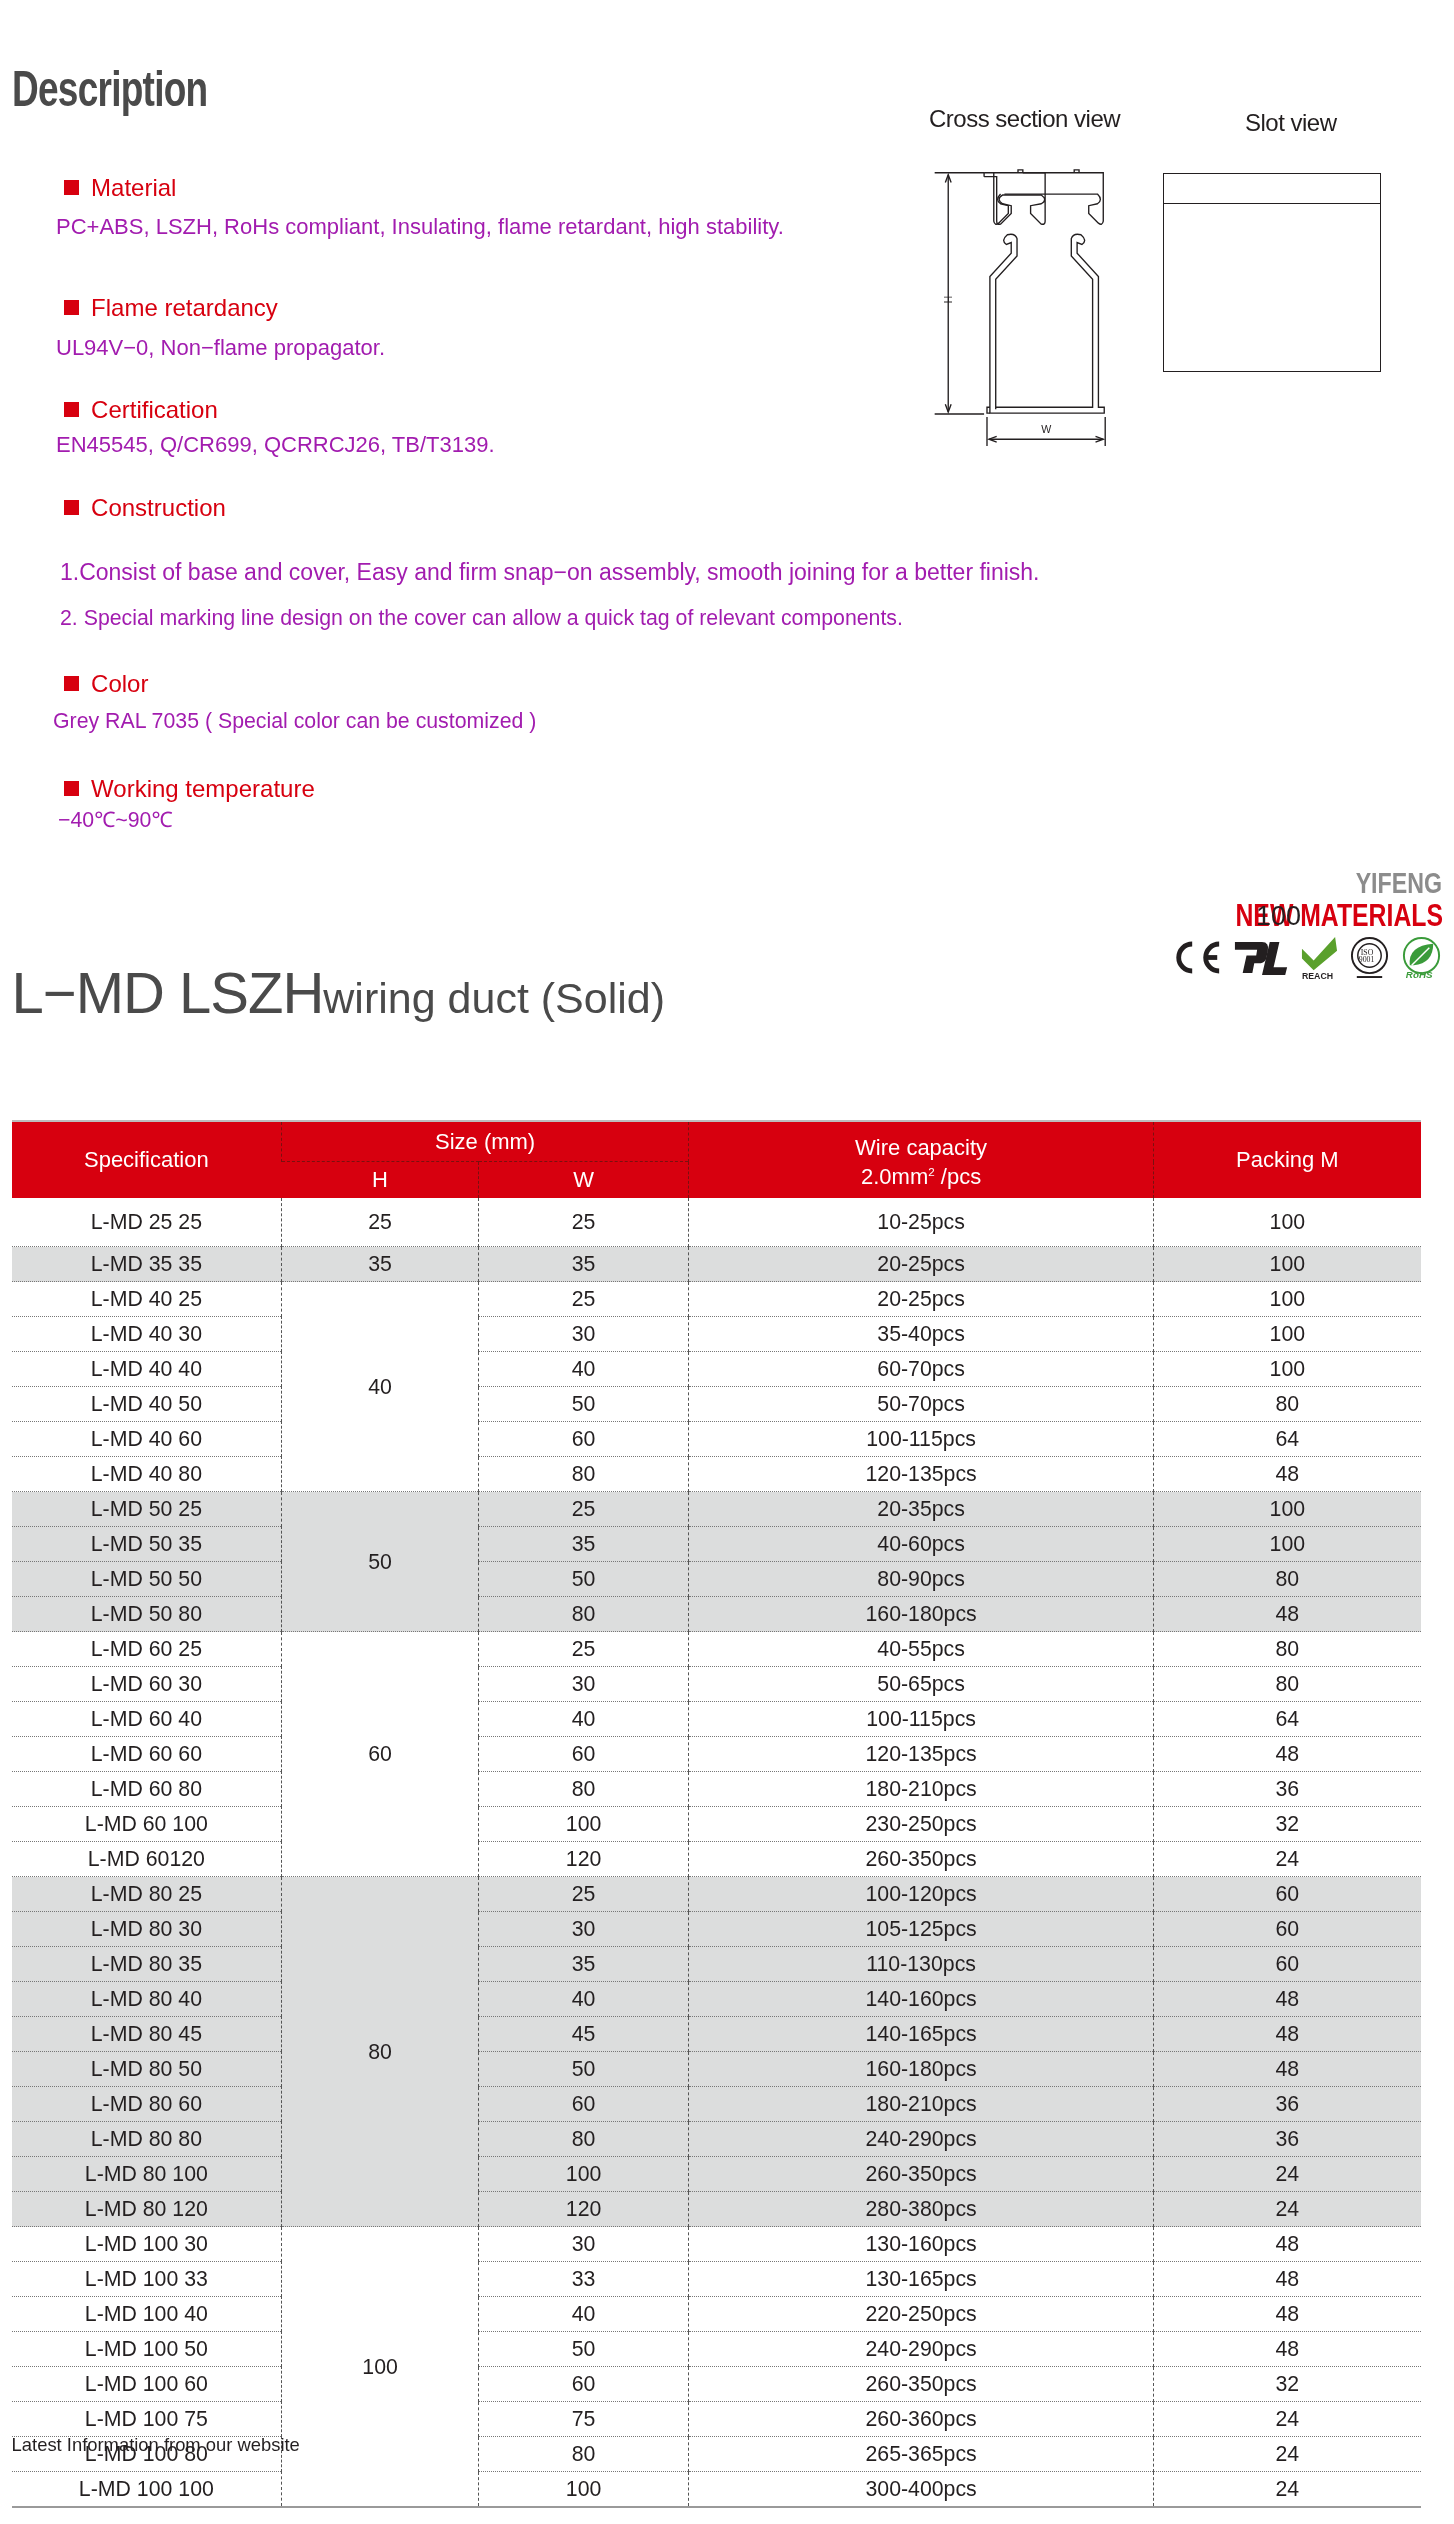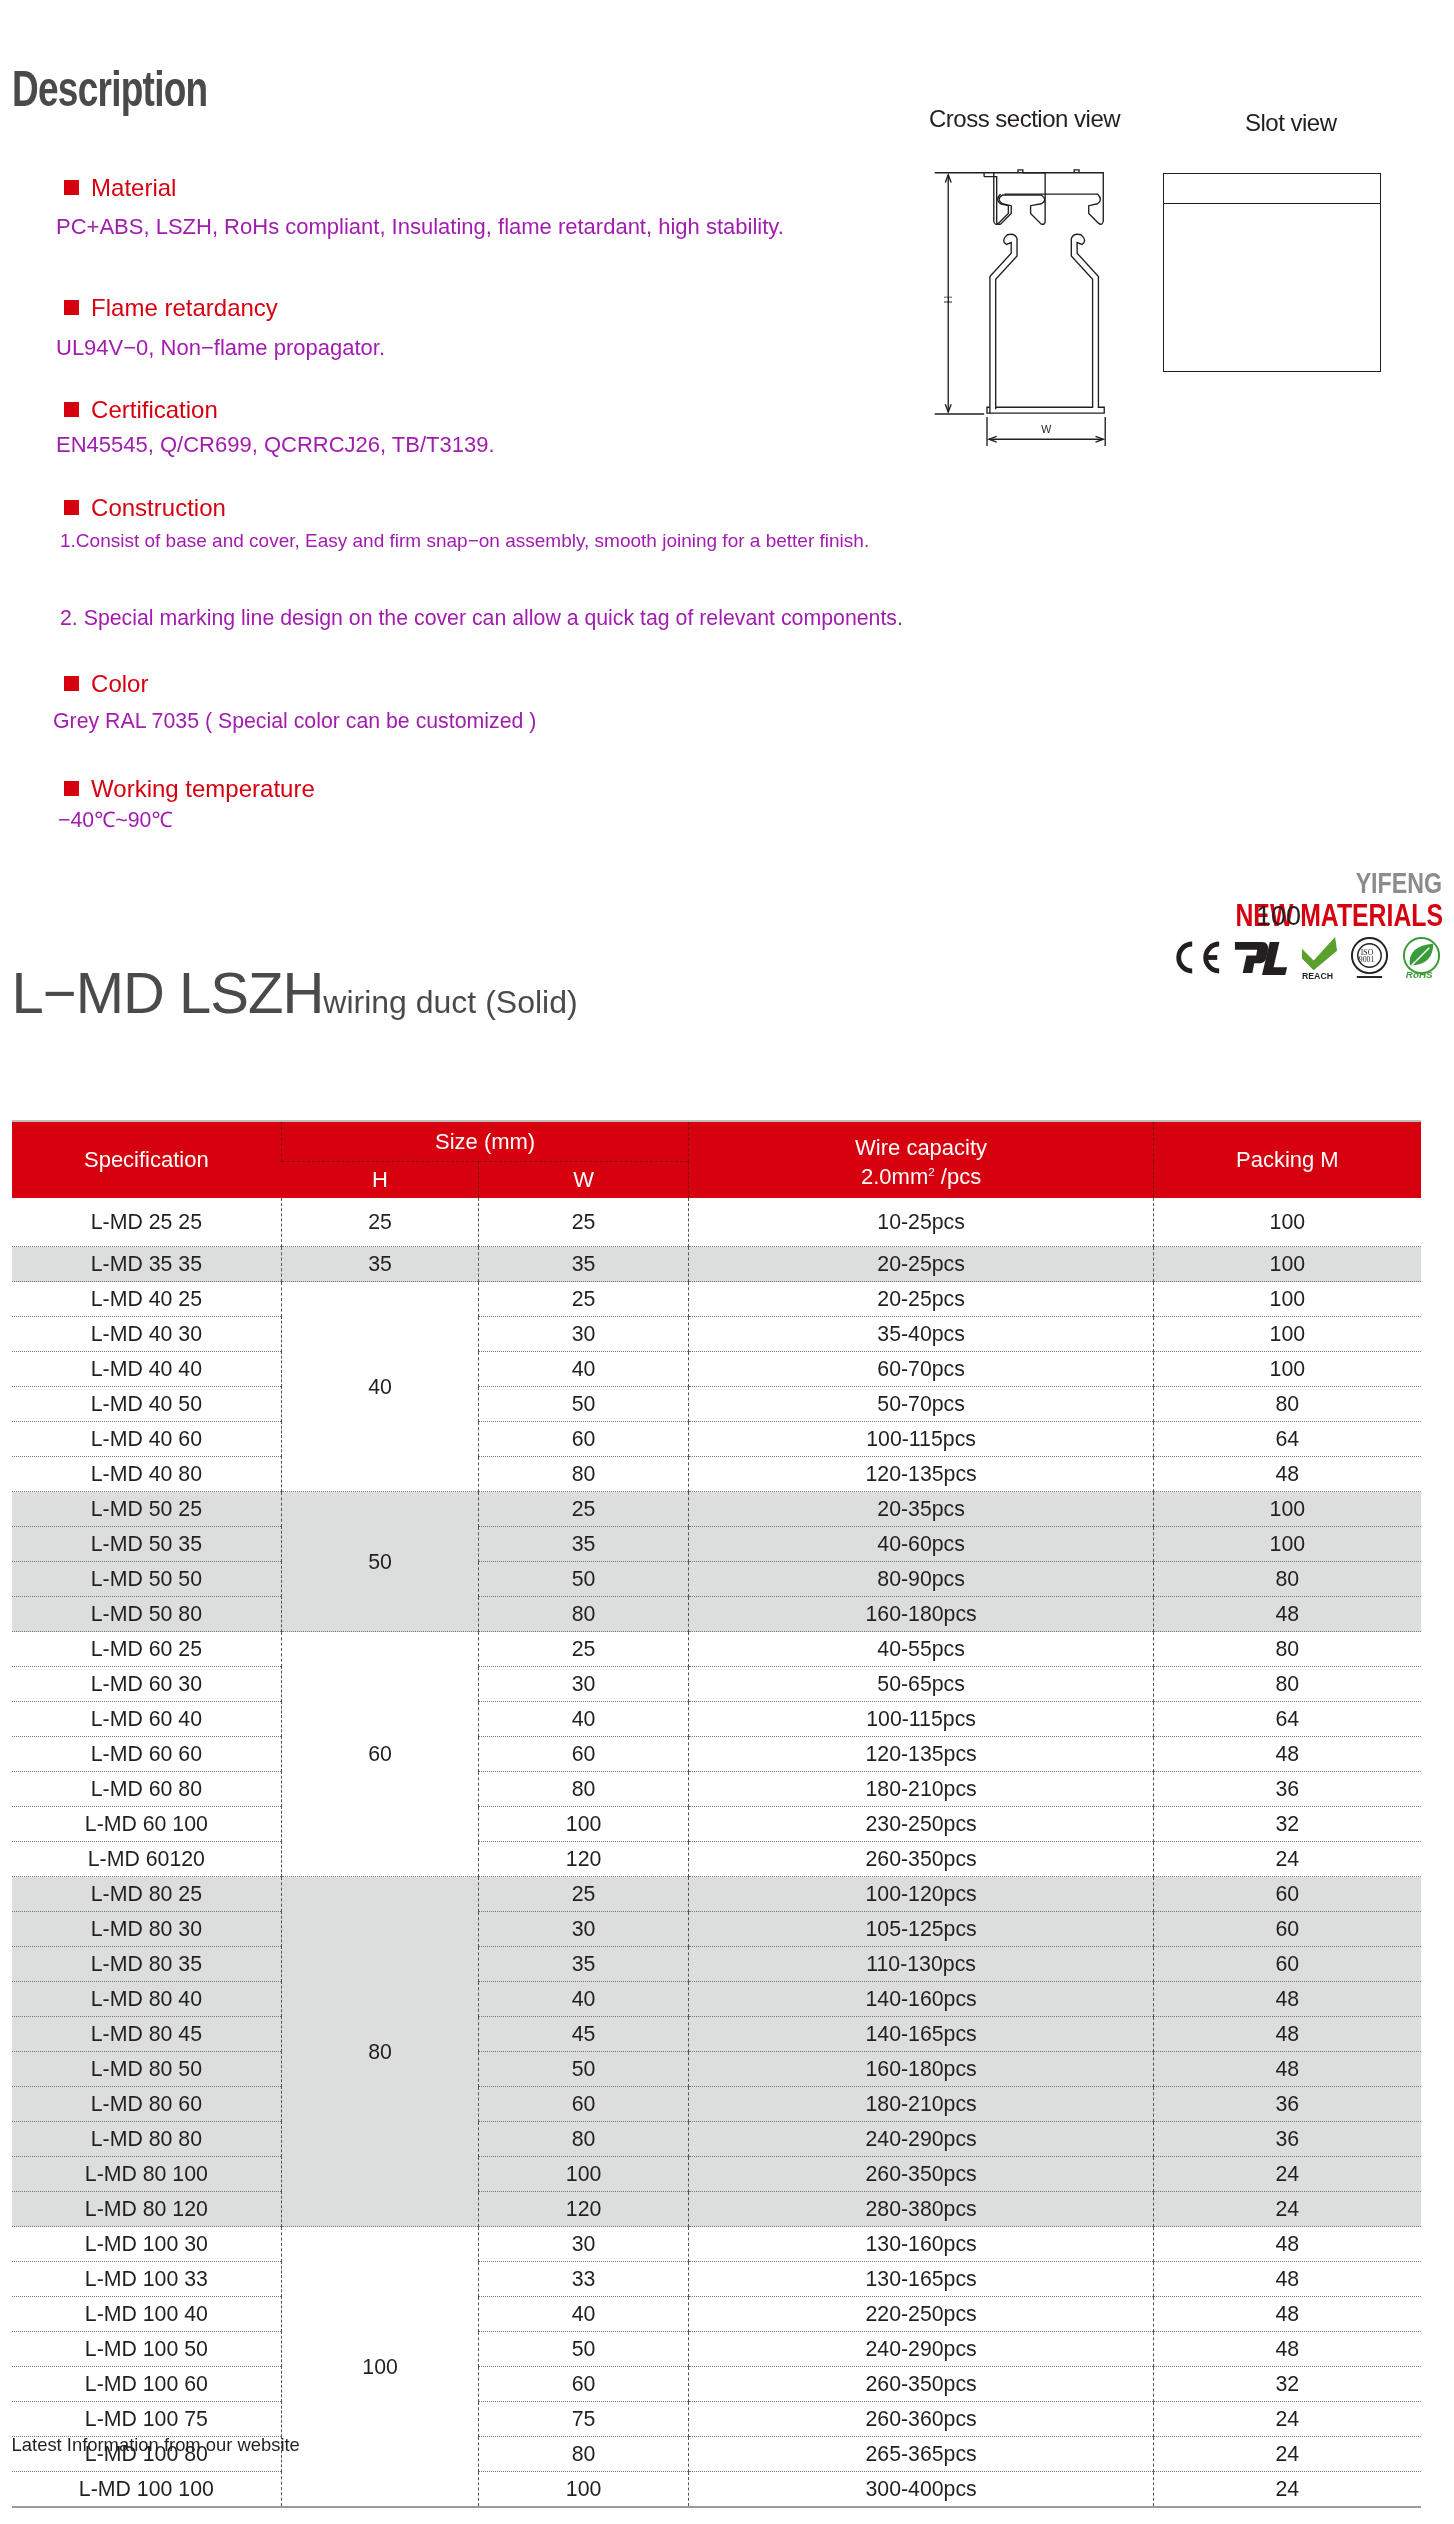--- a/index.html
+++ b/index.html
@@ -14,21 +14,21 @@
   .sec-label { color:#d7000f; font-size:24px; line-height:29px; white-space:nowrap; }
   .sec-text { left:56px; font-size:22px; color:#a21caf; line-height:27px; white-space:nowrap; }
   .view-label { font-size:24px; color:#231f20; white-space:nowrap; letter-spacing:-0.5px;margin-left:16px; }
   .brand1 { left:1260px; width:182px; text-align:right; top:868px; font-size:29px; font-weight:bold;
             color:#8c8c8c; transform:scaleX(0.8); transform-origin:right top; line-height:31px; }
   .brand2 { left:1164px; width:279px; text-align:right; top:899px; font-size:31px; font-weight:bold;
             color:#d7000f; transform:scaleX(0.8); transform-origin:right top; line-height:33px; white-space:nowrap; }
   .brand-overlay { left:1256px; top:902px; font-size:27px; color:#231f20; line-height:29px; }
   .prod-title { left:11.6px; top:962px; color:#4a4a4a; white-space:nowrap; line-height:62px; }
   .prod-main { font-size:58px; letter-spacing:-1px; }
-  .prod-sub { font-size:32px; }
+  .prod-sub { font-size:43px; }
   table.spec { position:absolute; left:11.6px; top:1076px; width:1409px; border-collapse:collapse;
                table-layout:fixed; font-size:21.3px;margin-top:44px; }
   table.spec col.c1 { width:270px; } table.spec col.c2 { width:197px; }
   table.spec col.c3 { width:210px; } table.spec col.c4 { width:465px; } table.spec col.c5 { width:267px; }
   table.spec th { background:#d7000f; color:#ffffff; font-weight:normal; font-size:22px; text-align:center;
                   padding:0; border-left:1px dashed #7a1010; }
   table.spec th:first-child { border-left:none; }
   table.spec thead tr.top th { height:39px; }
   table.spec thead tr.sub th { height:36px; border-top:1px dashed #7a1010; }
   table.spec thead { border-top:2.9px solid #bdbdbd; }
@@ -63,21 +63,21 @@
 <div class="abs sec-head" style="top:395px">
   <span class="sec-bullet"></span>
   <span class="sec-label">Certification</span>
 </div>
 <div class="abs sec-text" style="top:431px">EN45545, Q/CR699, QCRRCJ26, TB/T3139.</div>
 
 <div class="abs sec-head" style="top:493px">
   <span class="sec-bullet"></span>
   <span class="sec-label">Construction</span>
 </div>
-<div class="abs sec-text" style="top:527px;left:60px;font-size:19px">1.Consist of base and cover, Easy and firm snap−on assembly, smooth joining for a better finish.</div>
+<div class="abs sec-text" style="top:559px;left:60px;font-size:23px">1.Consist of base and cover, Easy and firm snap−on assembly, smooth joining for a better finish.</div>
 <div class="abs sec-text" style="top:605px;left:60px;font-size:21.3px">2. Special marking line design on the cover can allow a quick tag of relevant components.</div>
 
 <div class="abs sec-head" style="top:669px">
   <span class="sec-bullet"></span>
   <span class="sec-label">Color</span>
 </div>
 <div class="abs sec-text" style="top:708px;left:53px;font-size:21.3px">Grey RAL 7035 ( Special color can be customized )</div>
 
 <div class="abs sec-head" style="top:774px">
   <span class="sec-bullet"></span>

